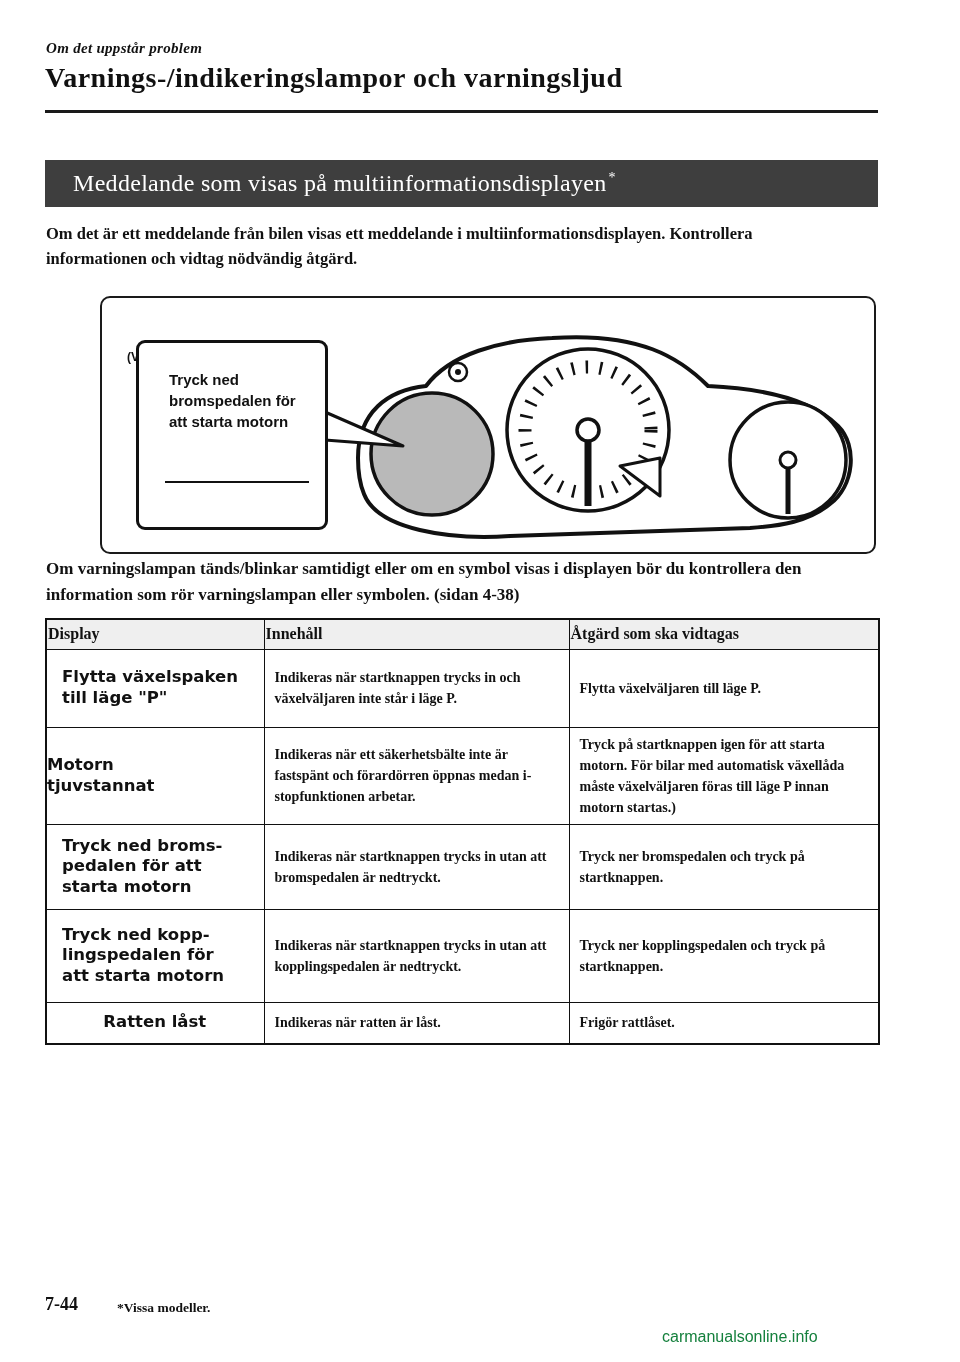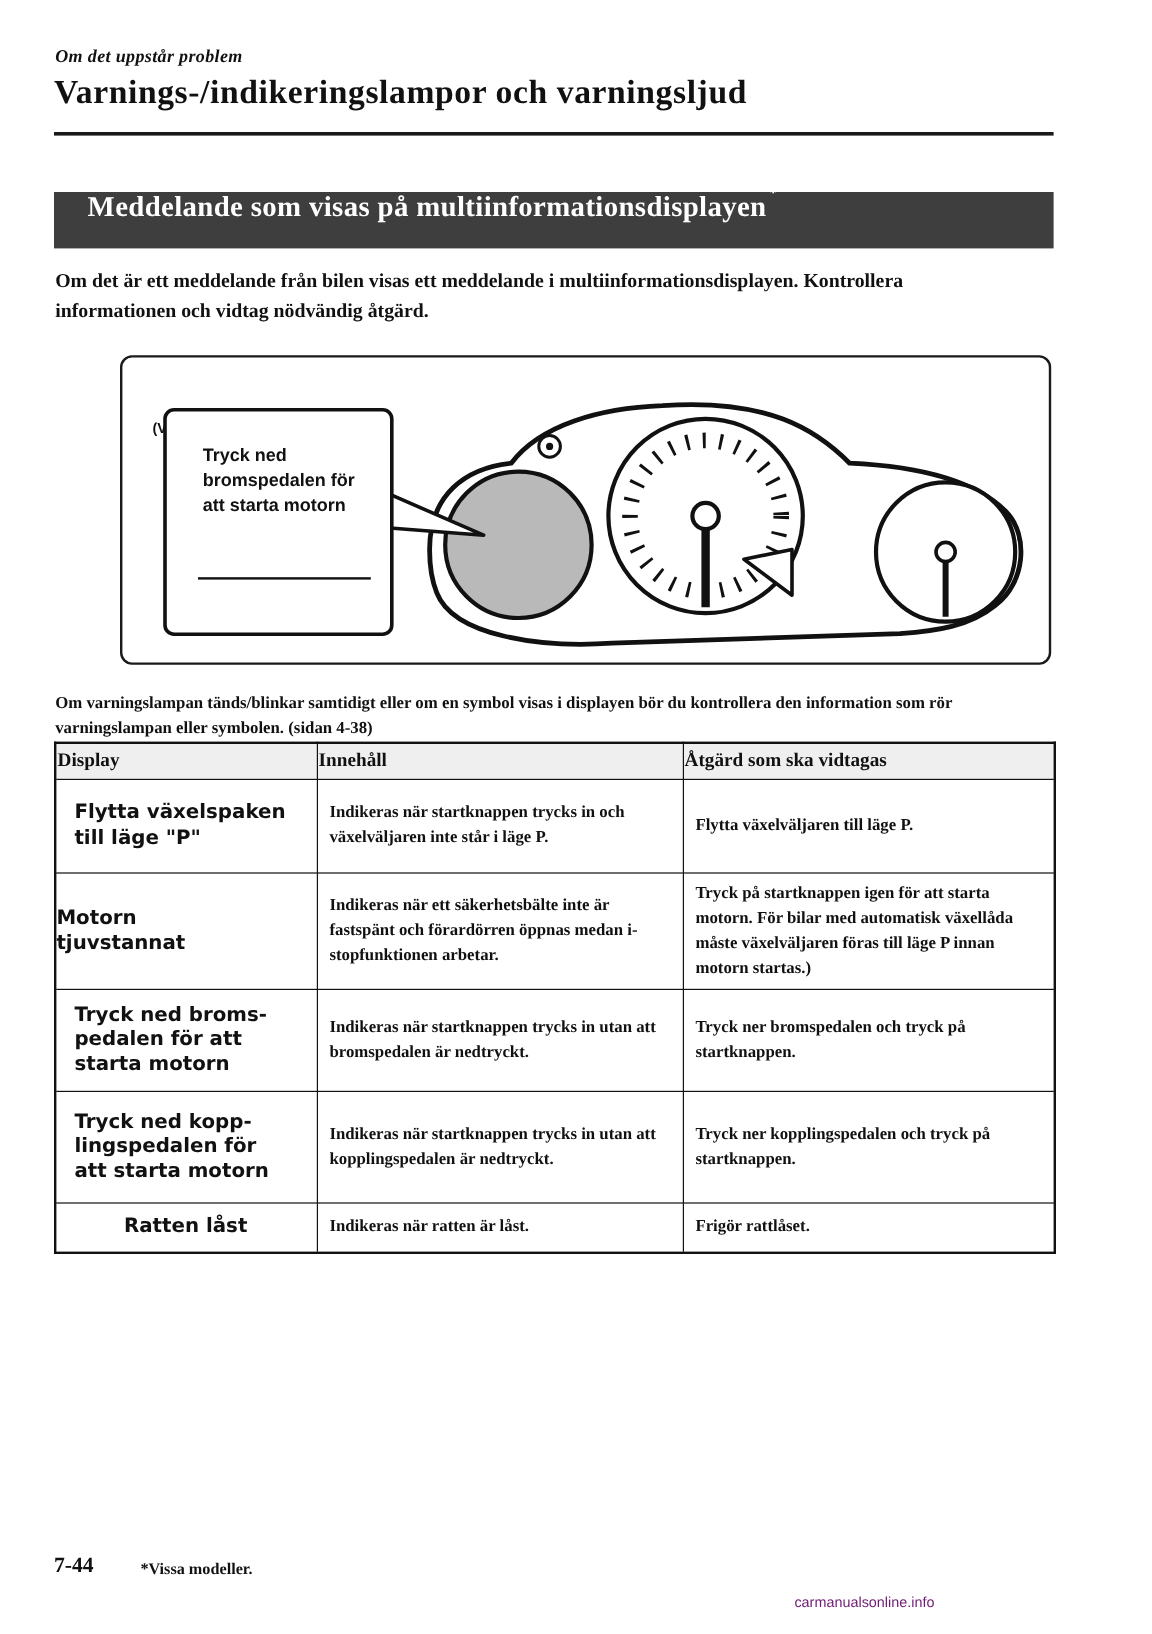--- a/index.html
+++ b/index.html
@@ -6,59 +6,59 @@
   .page{position:relative;width:960px;height:1362px;background:#ffffff;overflow:hidden;
         font-family:"Liberation Serif", serif;color:#111;}
 
   .section-label{position:absolute;left:46px;top:40px;font-style:italic;font-weight:bold;
                  font-size:15px;letter-spacing:0.3px;}
   .page-title{position:absolute;left:45px;top:62px;font-weight:bold;font-size:28px;
               letter-spacing:0.5px;}
   .title-rule{position:absolute;left:45px;top:110px;width:833px;height:3px;background:#1a1a1a;}
 
   .banner{position:absolute;left:45px;top:160px;width:833px;height:47px;background:#3e3e3e;
-          color:#ffffff;display:flex;align-items:flex-start;box-sizing:border-box;padding-left:28px;
-          font-weight:bold;font-size:24px;letter-spacing:0.3px;}
+          color:#ffffff;display:flex;align-items:center;box-sizing:border-box;padding-left:28px;
+          font-weight:normal;font-size:24px;letter-spacing:0.3px;}
   .banner sup{font-size:14px;margin-left:2px;position:relative;top:-6px;}
 
   .intro{position:absolute;left:46px;top:222px;width:805px;font-weight:bold;font-size:16.5px;
          line-height:1.5;}
 
   .figure{position:absolute;left:100px;top:296px;width:772px;height:254px;
           border:2px solid #1a1a1a;border-radius:10px;background:#fff;}
   .figure-caption{position:absolute;left:25px;top:4px;font-family:"Liberation Sans",sans-serif;
                   font-weight:bold;font-size:12px;margin-top:48px;}
   .callout{position:absolute;left:34px;top:42px;width:192px;height:190px;background:#fff;
            border:3px solid #111;border-radius:9px;box-sizing:border-box;z-index:3;}
   .callout-text{position:absolute;left:30px;top:26px;width:140px;
                 font-family:"Liberation Sans",sans-serif;font-weight:bold;font-size:15px;
                 line-height:1.4;white-space:pre-line;}
   .callout-line{position:absolute;left:26px;right:16px;bottom:44px;border-top:2px solid #111;}
   .callout-pointer{position:absolute;left:221px;top:112px;z-index:2;}
   .cluster{position:absolute;left:238px;top:28px;z-index:1;}
 
-  .note{position:absolute;left:46px;top:556px;width:815px;font-weight:bold;font-size:14px;
-        line-height:1.5;margin-top:20px;}
+  .note{position:absolute;left:46px;top:556px;width:815px;font-weight:bold;font-size:17px;
+        line-height:1.5;}
 
   .msg-table{position:absolute;left:45px;top:618px;border-collapse:collapse;
              border:2px solid #111;table-layout:fixed;width:833px;}
   .msg-table th,.msg-table td{border:1px solid #111;box-sizing:border-box;}
   .msg-table th{background:#efefef;font-weight:bold;font-size:16px;height:30px;text-align:left;}
   td.display-cell{font-family:"DejaVu Sans",sans-serif;font-weight:bold;font-size:16.5px;
                   line-height:1.25;white-space:pre-line;padding-left:15px;vertical-align:middle;}
   td.body-cell{font-weight:bold;font-size:14px;line-height:1.5;padding:6px 10px;
                vertical-align:middle;}
   tr.r1{height:78px;} tr.r2{height:94px;} tr.r3{height:85px;} tr.r4{height:93px;margin-top:36px;} tr.r5{height:42px;}
   tr.r2 td.display-cell{padding-left:0;}
   tr.r5 td.display-cell{text-align:center;padding-left:0;}
 
   .page-number{position:absolute;left:45px;top:1294px;font-weight:bold;font-size:18px;}
   .footnote{position:absolute;left:117px;top:1300px;font-weight:bold;font-size:13.5px;}
   .watermark{position:absolute;left:662px;top:1328px;font-family:"Liberation Sans",sans-serif;
-             font-size:12px;color:#701a75;}
+             font-size:16px;color:#15803d;}
 </style>
 </head>
 <body>
 
 <div class="page">
 
   <div class="section-label">Om det uppstår problem</div>
   <div class="page-title">Varnings-/indikeringslampor och varningsljud</div>
   <div class="title-rule"></div>
 

